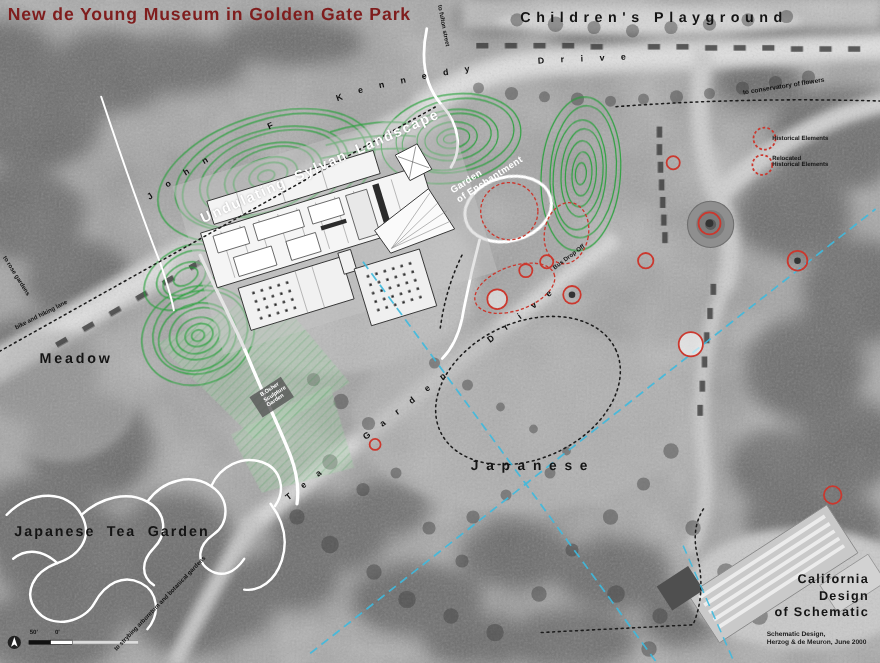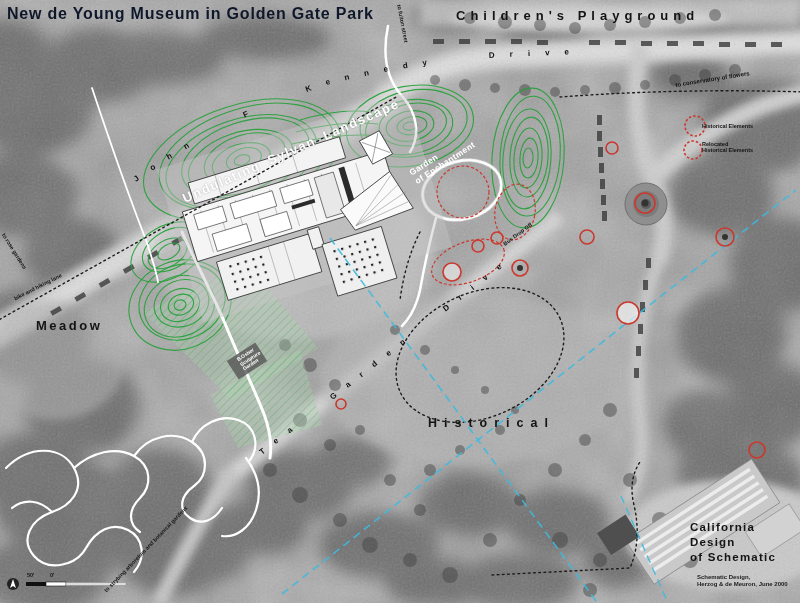--- a/index.html
+++ b/index.html
@@ -1,25 +1,25 @@
 <!DOCTYPE html>
 <html><head>
 <meta charset="utf-8">
 <style>
   html,body{margin:0;padding:0;background:#888;}
   .stage{position:relative;width:800px;height:603px;overflow:hidden;background:#a0a0a0;
          font-family:"Liberation Sans",sans-serif;}
   svg.base{position:absolute;left:0;top:0;}
   .lbl{position:absolute;font-weight:bold;color:#141414;white-space:nowrap;transform-origin:0 0;}
-  .t-title{left:7px;top:5px;font-size:16px;letter-spacing:.8px;color:#0f172a;}
-  .t-play{left:456px;top:8px;font-size:13px;letter-spacing:5px;}
+  .t-title{left:7px;top:5px;font-size:16px;letter-spacing:.8px;color:#7f1d1d;}
+  .t-play{left:473px;top:8px;font-size:13px;letter-spacing:5px;}
   .t-meadow{left:36px;top:318px;font-size:13px;letter-spacing:2.5px;text-align:right;}
   .t-jtg{left:13px;top:475px;font-size:13px;letter-spacing:1.8px;word-spacing:5px;}
   .t-conc{left:428px;top:416px;font-size:12.5px;letter-spacing:7px;}
-  .t-acad{left:690px;top:520px;width:100px;font-size:11.5px;letter-spacing:1.2px;line-height:15px;}
+  .t-acad{left:690px;top:520px;width:100px;text-align:right;font-size:11.5px;letter-spacing:1.2px;line-height:15px;}
   .t-credits{left:697px;top:574px;font-size:6px;line-height:7px;color:#1c1c1c;}
   .t-sylvan{left:180px;top:192px;font-size:13px;letter-spacing:1.6px;word-spacing:4px;color:#fff;
             transform:rotate(-24deg);text-shadow:0 0 2px rgba(0,0,0,.3);}
   .t-goe{left:408px;top:170px;font-size:8.5px;line-height:9.5px;letter-spacing:.4px;color:#fff;transform:rotate(-33deg);}
   .t-hist{left:702px;top:123px;font-size:5.5px;}
   .t-reloc{left:702px;top:141px;font-size:5.5px;line-height:6px;}
   .t-bosher{left:236px;top:358px;font-size:5px;line-height:5.5px;color:#fff;transform:rotate(-33deg);}
   .t-bus{left:502px;top:242px;font-size:5.5px;transform:rotate(-37deg);}
   .t-bike{left:13px;top:296px;font-size:5.5px;transform:rotate(-27deg);}
   .t-rose{left:6px;top:232px;font-size:5.5px;transform:rotate(58deg);}
@@ -413,21 +413,22 @@
   <g>
     <rect x="26" y="582" width="20" height="4" fill="#111"></rect>
     <rect x="46" y="582" width="20" height="4" fill="#fff" stroke="#111" stroke-width="0.6"></rect>
     <rect x="66" y="582.5" width="60" height="3" fill="#ddd" stroke="#888" stroke-width="0.5"></rect>
   </g>
 </svg>
 
 <div class="lbl t-title">New de Young Museum in Golden Gate Park</div>
 <div class="lbl t-play">Children's Playground</div>
 <div class="lbl t-meadow">Meadow</div>
-<div class="lbl t-conc">Historical</div>
+<div class="lbl t-jtg">Japanese Tea Garden</div>
+<div class="lbl t-conc">Japanese</div>
 <div class="lbl t-sylvan">Undulating Sylvan Landscape</div>
 
 <div class="lbl t-goe">
   <div>Garden</div>
   <div>of Enchantment</div>
 </div>
 
 <div class="lbl t-acad">
   <div>California</div>
   <div>Design</div>

